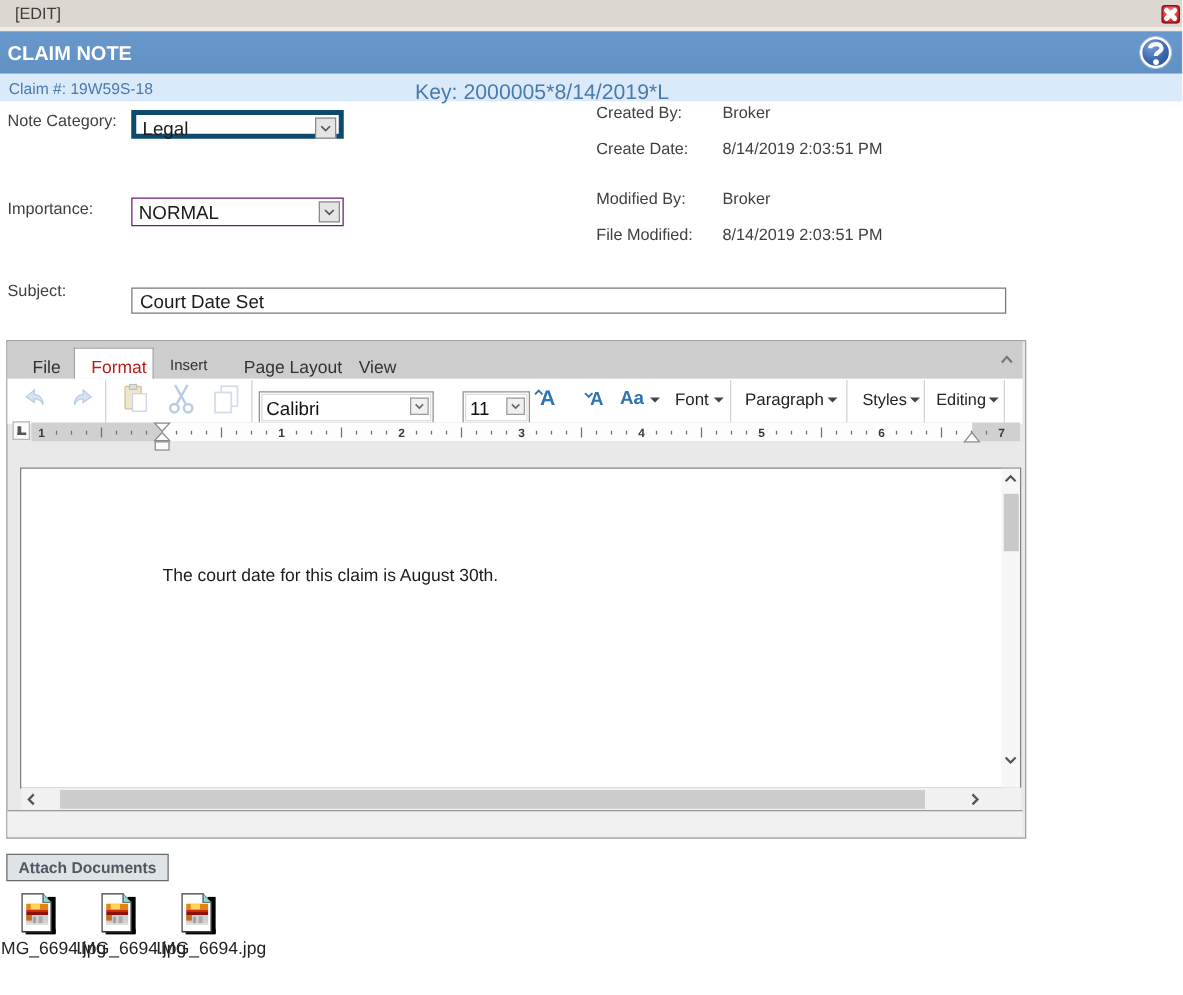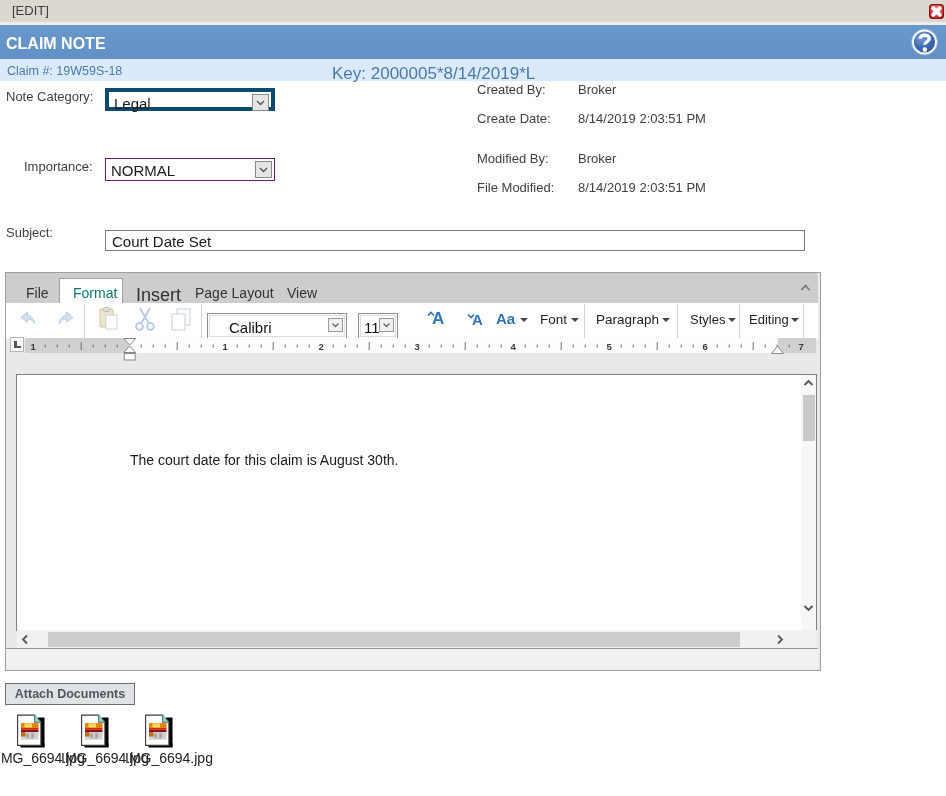--- a/index.html
+++ b/index.html
@@ -44,21 +44,21 @@
     <circle cx="13.5" cy="14" r="12.9" fill="none" stroke="#b9cbe4" stroke-width="0.8"></circle>
     <path d="M9.2 10.6 C9.0 6.4 18.2 5.9 18.2 10.6 C18.2 13.8 13.7 13.4 13.7 16.8" fill="none" stroke="#fff" stroke-width="3.4"></path>
     <circle cx="13.8" cy="21.6" r="2.3" fill="#fff"></circle>
   </svg>
 
   <div class="abs" style="left:0;top:59px;width:946px;height:22px;background:#dbeafa;"></div>
   <div class="abs" style="left:7px;top:64px;font-size:12.5px;color:#4a7aab;">Claim #: 19W59S-18</div>
   <div class="abs" style="left:332px;top:64px;font-size:17px;color:#4a7aab;">Key: 2000005*8/14/2019*L</div>
 
   <div class="abs lbl" style="left:6px;top:89px;text-align:center;">Note Category:</div>
-  <div class="abs lbl" style="left:24px;top:159px;">Importance:</div>
+  <div class="abs lbl" style="left:6px;top:159px;">Importance:</div>
   <div class="abs lbl" style="left:6px;top:225px;">Subject:</div>
 
   <div class="abs" style="left:105px;top:88px;width:170px;height:23px;border:4px solid #0c4a6e;background:#fff;box-sizing:border-box;">
     <div style="position:absolute;left:5px;top:3px;font-size:15px;color:#1a1a1a;">Legal</div>
     <div style="position:absolute;right:2px;top:2px;width:17px;height:17px;background:#e5e5e5;border:1px solid #8a8a8a;box-sizing:border-box;">
       <svg width="15" height="15" viewBox="0 0 15 15" style="display:block">
           <path d="M4 6 L7.5 9.5 L11 6" fill="none" stroke="#555" stroke-width="1.4"></path>
         </svg>
     </div>
   </div>
@@ -87,22 +87,22 @@
 
   <div class="abs" style="left:5px;top:272px;width:814px;height:397px;border:1px solid #a0a0a0;background:#e9e9e9;">
 
     <div class="abs" style="left:0;top:0;width:812px;height:30px;background:#cdcdcd;"></div>
 
     <div class="abs" style="left:0;top:30px;width:812px;height:36px;background:#fff;"></div>
 
     <div class="abs" style="left:53px;top:5px;width:64px;height:25px;background:#fff;border:1px solid #a0a0a0;border-bottom:none;box-sizing:border-box;"></div>
 
     <div class="abs" style="left:20px;top:12px;font-size:14px;color:#333;">File</div>
-    <div class="abs" style="left:67px;top:12px;font-size:14px;color:#0f766e;">Format</div>
-    <div class="abs" style="left:130px;top:12px;font-size:18px;color:#333;">Insert</div>
+    <div class="abs" style="left:67px;top:12px;font-size:14px;color:#b91c1c;">Format</div>
+    <div class="abs" style="left:130px;top:12px;font-size:12px;color:#333;">Insert</div>
     <div class="abs" style="left:189px;top:12px;font-size:14px;color:#333;">Page Layout</div>
     <div class="abs" style="left:281px;top:12px;font-size:14px;color:#333;">View</div>
 
     <svg class="abs" style="left:794px;top:10px;" width="11" height="9" viewBox="0 0 11 9">
         <path d="M1.5 7 L5.5 2.5 L9.5 7" fill="none" stroke="#787878" stroke-width="1.8"></path>
       </svg>
 
     <div class="abs" style="left:78px;top:31px;width:1px;height:34px;background:#d2d2d2;"></div>
     <div class="abs" style="left:195px;top:31px;width:1px;height:34px;background:#d2d2d2;"></div>
     <div class="abs" style="left:578px;top:31px;width:1px;height:34px;background:#d2d2d2;"></div>
@@ -130,29 +130,29 @@
       <circle cx="16.5" cy="19.5" r="3.4" fill="none" stroke="#a9c0dd" stroke-width="2"></circle>
     </svg>
 
     <svg class="abs" style="left:164px;top:35px;opacity:0.7;" width="22" height="24" viewBox="0 0 22 24">
       <rect x="7" y="1" width="13" height="16" fill="#fff" stroke="#c2cfe0" stroke-width="1.4"></rect>
       <rect x="2" y="6" width="13" height="16" fill="#fff" stroke="#c2cfe0" stroke-width="1.4"></rect>
     </svg>
 
     <div class="abs" style="left:201px;top:40px;width:140px;height:26px;border:1px solid #8f8f8f;background:#fff;box-sizing:border-box;">
       <div style="position:absolute;left:1px;top:1px;right:1px;bottom:1px;border:1px solid #dcdcdc;"></div>
-      <div style="position:absolute;left:5px;bottom:2px;font-size:15px;color:#111;margin-left:16px;">Calibri</div>
+      <div style="position:absolute;left:5px;bottom:2px;font-size:15px;color:#111;">Calibri</div>
       <div style="position:absolute;right:3px;top:4px;width:15px;height:14px;background:#f0f0f0;border:1px solid #9a9a9a;box-sizing:border-box;">
         <svg width="13" height="12" viewBox="0 0 13 12" style="display:block">
             <path d="M3.5 4.5 L6.5 7.5 L9.5 4.5" fill="none" stroke="#666" stroke-width="1.3"></path>
           </svg>
       </div>
     </div>
 
-    <div class="abs" style="left:352px;top:40px;width:40px;height:26px;border:1px solid #8f8f8f;background:#fff;box-sizing:border-box;">
+    <div class="abs" style="left:364px;top:40px;width:54px;height:26px;border:1px solid #8f8f8f;background:#fff;box-sizing:border-box;">
       <div style="position:absolute;left:1px;top:1px;right:1px;bottom:1px;border:1px solid #dcdcdc;"></div>
       <div style="position:absolute;left:5px;bottom:2px;font-size:15px;color:#111;">11</div>
       <div style="position:absolute;right:3px;top:4px;width:15px;height:14px;background:#f0f0f0;border:1px solid #9a9a9a;box-sizing:border-box;">
         <svg width="13" height="12" viewBox="0 0 13 12" style="display:block">
             <path d="M3.5 4.5 L6.5 7.5 L9.5 4.5" fill="none" stroke="#666" stroke-width="1.3"></path>
           </svg>
       </div>
     </div>
 
     <div class="abs" style="left:426px;top:36px;font-size:17px;font-weight:bold;color:#2e74b5;">A</div>

